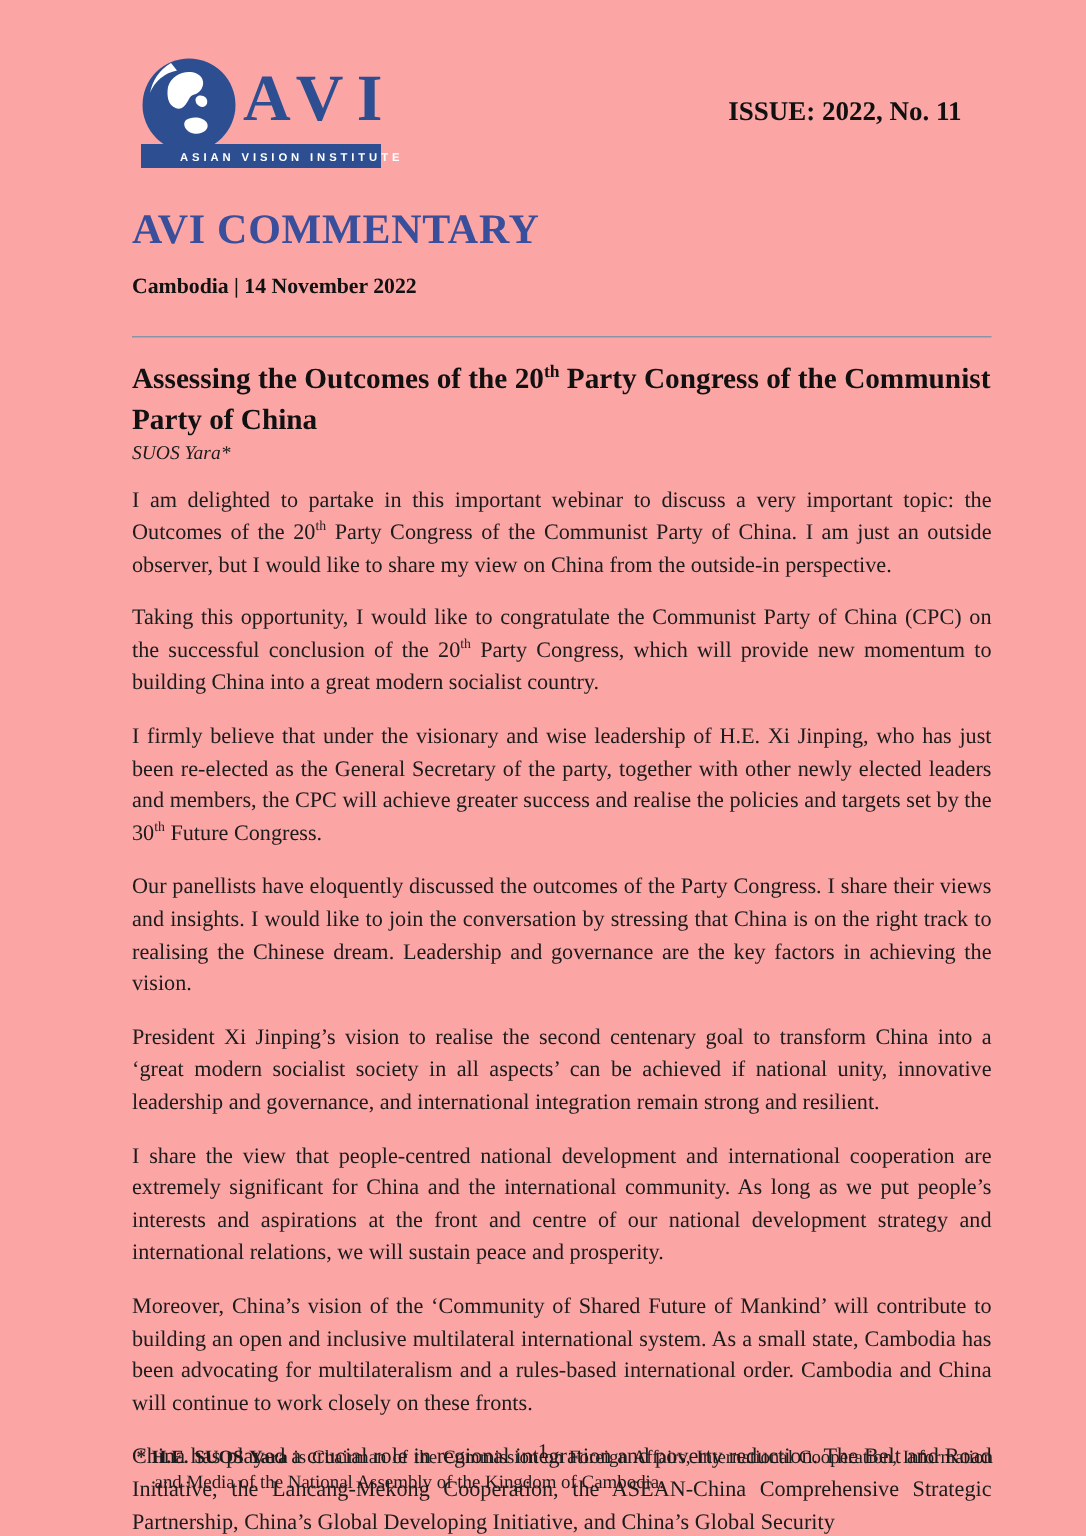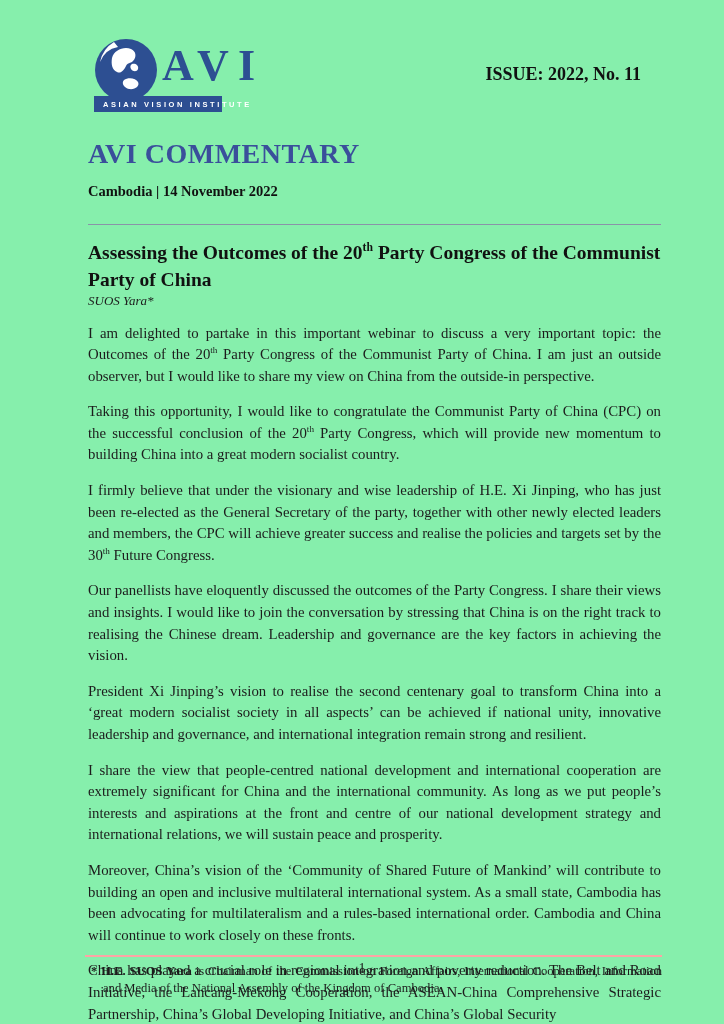--- a/index.html
+++ b/index.html
@@ -2,21 +2,21 @@
 <html><head>
 <meta charset="utf-8">
 <style>
   * { margin: 0; padding: 0; box-sizing: border-box; }
   html, body { background: #777; }
   .page {
     position: relative;
     width: 724px;
     height: 1024px;
     margin: 0 auto;
-    background: #86efac;
+    background: #fca5a5;
     overflow: hidden;
     font-family: "Liberation Serif", serif;
     color: #1c1c1c;
   }
   .content {
     padding: 38px 63px 0 88px;
   }
 
   
   .masthead {
@@ -39,22 +39,22 @@
   .logo-banner {
     margin-top: -6px;
     position: relative;
     z-index: 1;
     background: #2d4f92;
     color: #ffffff;
     font-family: "Liberation Sans", sans-serif;
     font-size: 7.5px;
     font-weight: bold;
     letter-spacing: 2.6px;
-    padding: 4px 5px 3px 9px;
-    width: 128px;
+    padding: 4px 5px 3px 26px;
+    width: 160px;
     white-space: nowrap;
   }
   .issue {
     margin-top: 26px;
     margin-right: 20px;
     font-size: 18px;
     font-weight: bold;
     color: #111;
     white-space: nowrap;
   }

